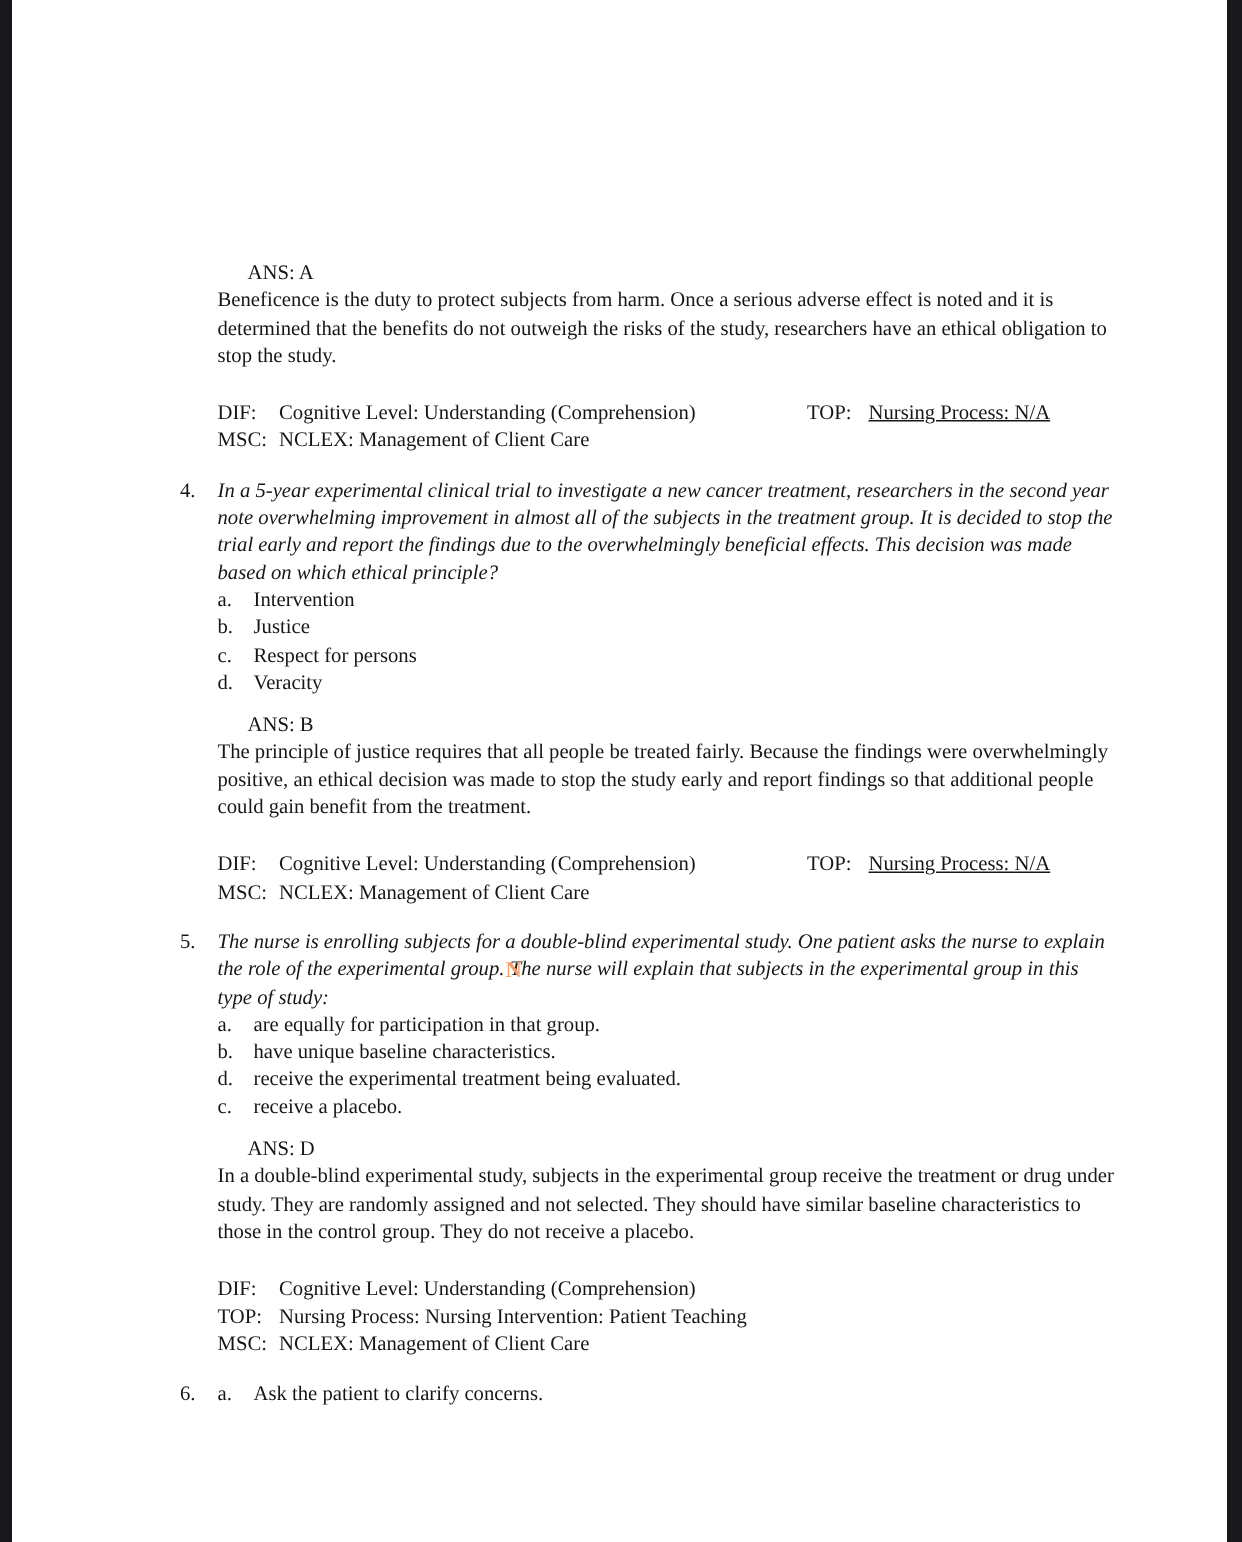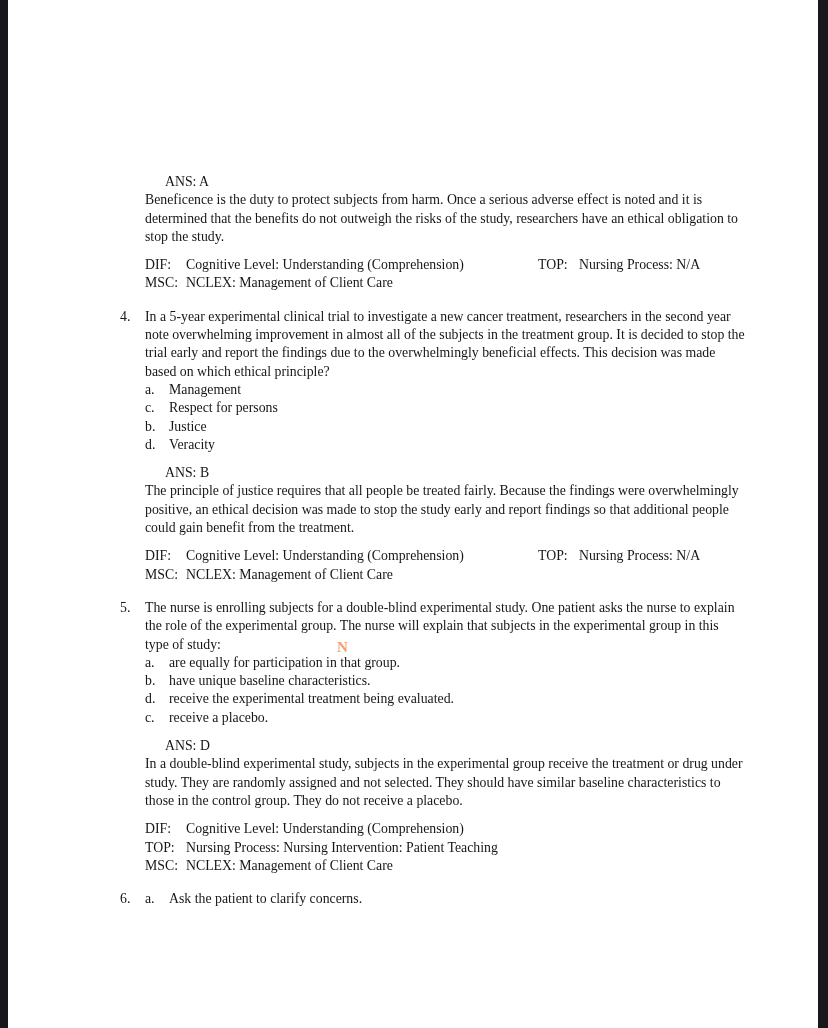--- a/index.html
+++ b/index.html
@@ -14,27 +14,27 @@
   .edge{position:absolute;top:0;bottom:0;background:#18181c;}
   .edge-left{left:0;width:8px;}
   .edge-right{right:0;width:10px;}
   .content{
     position:absolute;left:120px;top:173px;width:632px;
     font-size:13.8px;line-height:18.3px;
   }
   .block-answer{margin-left:25px;margin-bottom:15px;}
   .ans-line{white-space:nowrap;margin-left:20px;}
   .para{width:600px;}
-  .meta{margin-top:10px;}
+  .meta{margin-top:20px;}
   .meta-row{position:relative;white-space:nowrap;}
   .meta-key{display:inline-block;width:41px;}
-  .meta-pair-second{position:absolute;left:393px;top:0;}
+  .meta-pair-second{position:absolute;left:393px;top:0;text-decoration:underline;}
   .block-question{position:relative;margin-left:25px;margin-bottom:10px;}
   .qnum{position:absolute;left:-25px;top:0;}
-  .qtext{width:600px;}
+  .qtext{width:600px;font-style:italic;}
   .opt-row{white-space:nowrap;}
   .opt-letter{display:inline-block;width:24px;}
   .annotation{
     position:absolute;
     font-family:"Liberation Serif", serif;
     font-size:15px;font-weight:bold;
     pointer-events:none;
   }
 </style>
 </head>
@@ -49,23 +49,23 @@
       <div class="para">Beneficence is the duty to protect subjects from harm. Once a serious adverse effect is noted and it is determined that the benefits do not outweigh the risks of the study, researchers have an ethical obligation to stop the study.</div>
       <div class="meta">
         <div class="meta-row"><span class="meta-pair"><span class="meta-key">DIF:</span><span class="meta-value">Cognitive Level: Understanding (Comprehension)</span></span><span class="meta-pair meta-pair-second"><span class="meta-key">TOP:</span><span class="meta-value">Nursing Process: N/A</span></span></div>
         <div class="meta-row"><span class="meta-pair"><span class="meta-key">MSC:</span><span class="meta-value">NCLEX: Management of Client Care</span></span></div>
       </div>
     </div>
     <div class="block-question">
       <span class="qnum">4.</span>
       <div class="qtext">In a 5-year experimental clinical trial to investigate a new cancer treatment, researchers in the second year note overwhelming improvement in almost all of the subjects in the treatment group. It is decided to stop the trial early and report the findings due to the overwhelmingly beneficial effects. This decision was made based on which ethical principle?</div>
       <div class="opts">
-        <div class="opt-row"><span class="opt-letter">a.</span><span class="opt-text">Management</span></div>
+        <div class="opt-row"><span class="opt-letter">a.</span><span class="opt-text">Intervention</span></div>
+        <div class="opt-row"><span class="opt-letter">b.</span><span class="opt-text">Justice</span></div>
         <div class="opt-row"><span class="opt-letter">c.</span><span class="opt-text">Respect for persons</span></div>
-        <div class="opt-row"><span class="opt-letter">b.</span><span class="opt-text">Justice</span></div>
         <div class="opt-row"><span class="opt-letter">d.</span><span class="opt-text">Veracity</span></div>
       </div>
     </div>
     <div class="block-answer">
       <div class="ans-line">ANS: B</div>
       <div class="para">The principle of justice requires that all people be treated fairly. Because the findings were overwhelmingly positive, an ethical decision was made to stop the study early and report findings so that additional people could gain benefit from the treatment.</div>
       <div class="meta">
         <div class="meta-row"><span class="meta-pair"><span class="meta-key">DIF:</span><span class="meta-value">Cognitive Level: Understanding (Comprehension)</span></span><span class="meta-pair meta-pair-second"><span class="meta-key">TOP:</span><span class="meta-value">Nursing Process: N/A</span></span></div>
         <div class="meta-row"><span class="meta-pair"><span class="meta-key">MSC:</span><span class="meta-value">NCLEX: Management of Client Care</span></span></div>
       </div>

